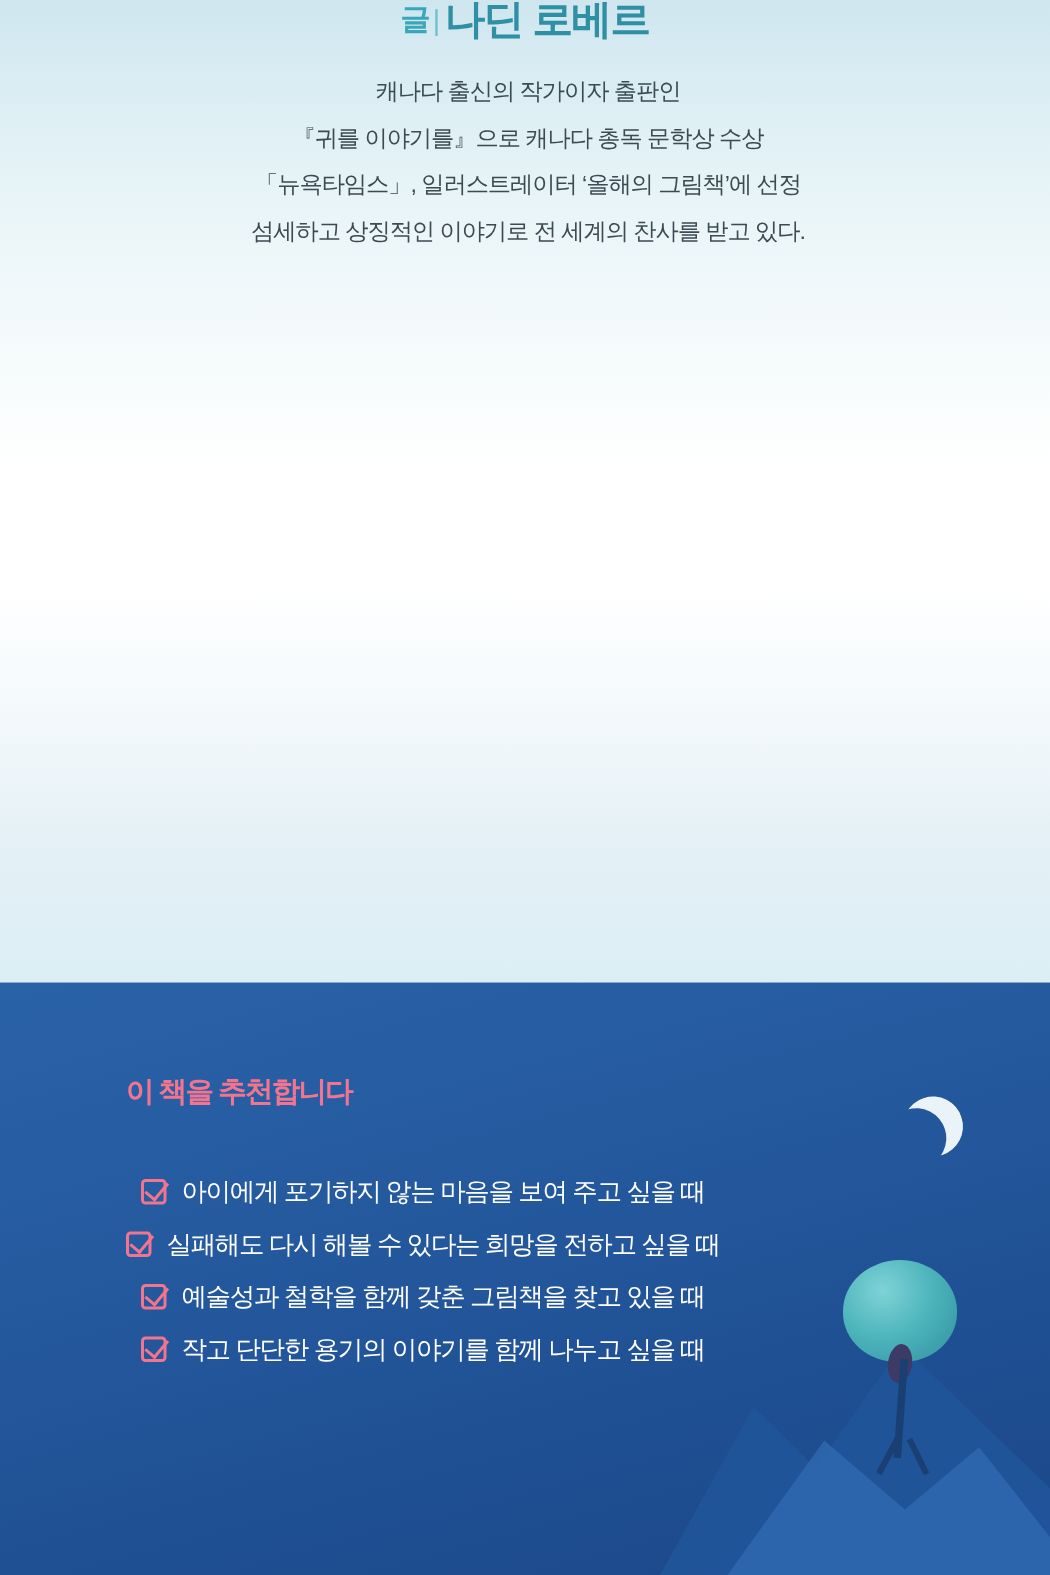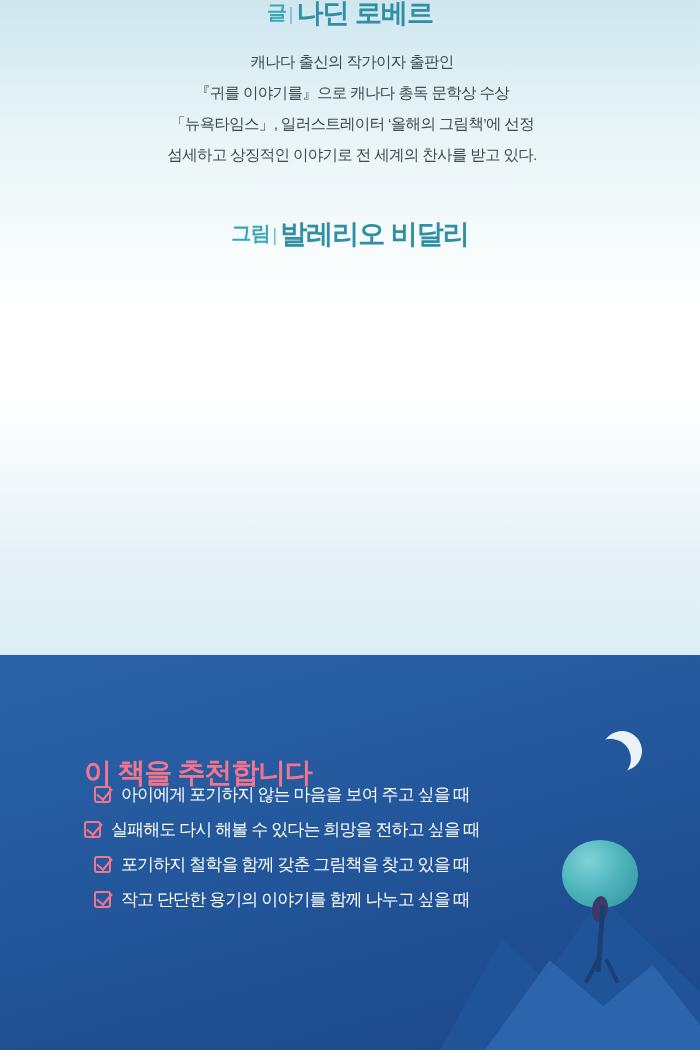--- a/index.html
+++ b/index.html
@@ -98,22 +98,22 @@
     width: 40px;
     height: 40px;
     border-radius: 50%;
     box-shadow: inset -13px 4px 0 0 #eaf3f8;
     transform: rotate(-18deg);
   }
 
   .rec-title {
     position: absolute;
     left: 84px;
-    top: 81px;
-    font-size: 28px;
+    top: 48px;
+    font-size: 19px;
     font-weight: bold;
     color: #f2758f;
     letter-spacing: -1.2px;
     line-height: 1;
   }
 
   .rec-list {
     position: absolute;
     left: 84px;
     top: 128px;
@@ -228,23 +228,20 @@
       </div>
       <div class="credit-lines">
         <p>캐나다 출신의 작가이자 출판인</p>
         <p>『귀를 이야기를』으로 캐나다 총독 문학상 수상</p>
         <p>「뉴욕타임스」, 일러스트레이터 ‘올해의 그림책’에 선정</p>
         <p>섬세하고 상징적인 이야기로 전 세계의 찬사를 받고 있다.</p>
       </div>
     </div>
 
     <div class="credit-block illustrator">
-      <div class="credit-heading">
-        <span class="credit-role">그림</span><span class="credit-sep">|</span><span class="credit-name">발레리오 비달리</span>
-      </div>
     </div>
 
   </section>
 
   <section class="bottom-section">
 
     <div class="moon"></div>
 
     <h2 class="rec-title">이 책을 추천합니다</h2>
 
@@ -252,21 +249,21 @@
       <li>
         <span class="check-box"></span>
         <span class="rec-text">아이에게 포기하지 않는 마음을 보여 주고 싶을 때</span>
       </li>
       <li>
         <span class="check-box"></span>
         <span class="rec-text">실패해도 다시 해볼 수 있다는 희망을 전하고 싶을 때</span>
       </li>
       <li>
         <span class="check-box"></span>
-        <span class="rec-text">포기하지 철학을 함께 갖춘 그림책을 찾고 있을 때</span>
+        <span class="rec-text">예술성과 철학을 함께 갖춘 그림책을 찾고 있을 때</span>
       </li>
       <li>
         <span class="check-box"></span>
         <span class="rec-text">작고 단단한 용기의 이야기를 함께 나누고 싶을 때</span>
       </li>
     </ul>
 
     <div class="hill-back"></div>
     <div class="hill-front"></div>
     <div class="tree-crown"></div>

